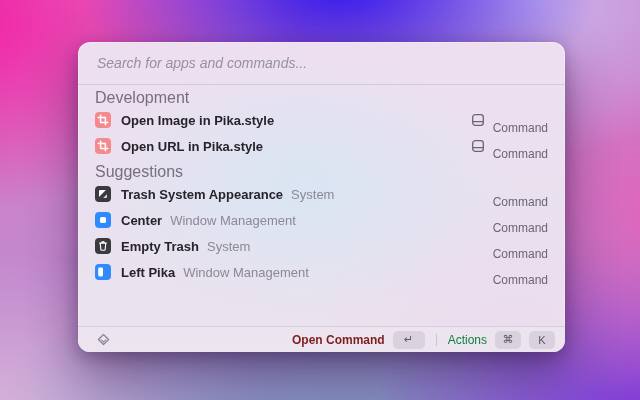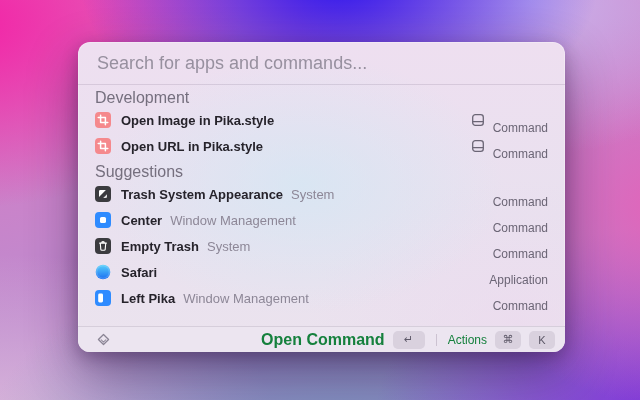--- a/index.html
+++ b/index.html
@@ -23,39 +23,39 @@
     background-image:
       radial-gradient(280px 180px at 46% 46%, rgba(206,233,245,0.6), rgba(206,233,245,0) 72%),
       radial-gradient(300px 200px at 90% 90%, rgba(236,216,238,0.55), rgba(236,216,238,0) 70%),
       linear-gradient(180deg,#eedff0 0%, #e9e1ef 55%, #ebe3ee 100%);
     box-shadow:0 20px 50px rgba(35,12,55,0.45),0 5px 16px rgba(35,12,55,0.28),inset 0 0 0 1px rgba(255,255,255,0.28);
   }
   .search-row{height:42px;display:flex;align-items:center;padding:0 17px;border-bottom:1px solid rgba(60,40,70,0.12);}
   .search-input{
     flex:1;border:none;outline:none;background:transparent;
     font-family:"Liberation Sans","DejaVu Sans",sans-serif;
-    font-size:18px;color:#3a3542;caret-color:#f55;
+    font-size:14px;color:#3a3542;caret-color:#f55;font-style:italic;
   }
   .search-input::placeholder{color:#97909f;opacity:1;}
   .list{padding:0 8px;height:267px;overflow:hidden;}
   .section-label{font-size:16px;font-weight:500;color:#756f7e;margin:6px 0 2px 0;padding:0 9px;height:14px;line-height:14px;}
   .row{height:26px;display:flex;align-items:center;padding:0 9px;border-radius:7px;gap:10px;}
   .row .title{font-size:13px;font-weight:600;color:#26232b;white-space:nowrap;}
   .row .subtitle{font-size:13px;color:#8d8797;margin-left:-2px;white-space:nowrap;}
   .row .spacer{flex:1;}
   .row .accessory{font-size:12px;color:#6b6575;white-space:nowrap;margin-top:16px;}
   .icon{width:16px;height:16px;display:inline-flex;align-items:center;justify-content:center;flex:none;}
   .acc-icon{width:14px;height:14px;display:inline-flex;margin-right:-2px;flex:none;}
   .footer{
     position:absolute;left:0;right:0;bottom:0;height:25px;
     display:flex;align-items:center;padding:0 10px 0 17px;
     background:rgba(236,229,240,0.92);border-top:1px solid rgba(60,40,70,0.12);
   }
   .footer-right{margin-left:auto;display:flex;align-items:center;gap:8px;}
-  .footer-primary{font-size:16px;font-weight:600;color:#15803d;}
+  .footer-primary{font-size:12px;font-weight:600;color:#7f1d1d;}
   .footer-secondary{font-size:12px;font-weight:500;color:#15803d;}
   .kbd{
     display:inline-flex;align-items:center;justify-content:center;
     height:18px;min-width:18px;padding:0 4px;border-radius:5px;
     background:rgba(118,103,130,0.16);color:#5d5868;font-size:11px;font-weight:500;
   }
   .kbd.wide{min-width:24px;}
   .vsep{width:1px;height:12px;background:rgba(60,40,70,0.18);margin:0 3px;}
 </style>
 </head>
@@ -137,40 +137,20 @@
           </svg>
         </span>
         <span class="title">Empty Trash</span>
         <span class="subtitle">System</span>
         <span class="spacer"></span>
         <span class="accessory">Command</span>
       </div>
       <div class="row">
         <span class="icon">
           <svg width="16" height="16" viewBox="0 0 16 16">
-            <defs>
-              <linearGradient id="saf" x1="0" y1="0" x2="0" y2="1">
-                <stop offset="0" stop-color="#58d0fb"></stop>
-                <stop offset="1" stop-color="#1a6df2"></stop>
-              </linearGradient>
-            </defs>
-            <circle cx="8" cy="8" r="7.3" fill="url(#saf)"></circle>
-            <circle cx="8" cy="8" r="6.3" fill="none" stroke="#fff" stroke-width="0.5" opacity="0.45"></circle>
-            <path d="M12.2 3.8 L9 7 L8 8 Z" fill="#ff5150"></path>
-            <path d="M3.8 12.2 L7 9 L8 8 Z" fill="#fff"></path>
-            <path d="M12.2 3.8 L8 8 L9 7 Z" fill="#e23b3a" opacity="0.7"></path>
-          </svg>
-        </span>
-        <span class="title">Safari</span>
-        <span class="spacer"></span>
-        <span class="accessory">Application</span>
-      </div>
-      <div class="row">
-        <span class="icon">
-          <svg width="16" height="16" viewBox="0 0 16 16">
             <rect width="16" height="16" rx="4" fill="#2e8bff"></rect>
             <rect x="3.2" y="3.6" width="4.8" height="8.8" rx="1.4" fill="#fff"></rect>
           </svg>
         </span>
         <span class="title">Left Pika</span>
         <span class="subtitle">Window Management</span>
         <span class="spacer"></span>
         <span class="accessory">Command</span>
       </div>
     </div>

